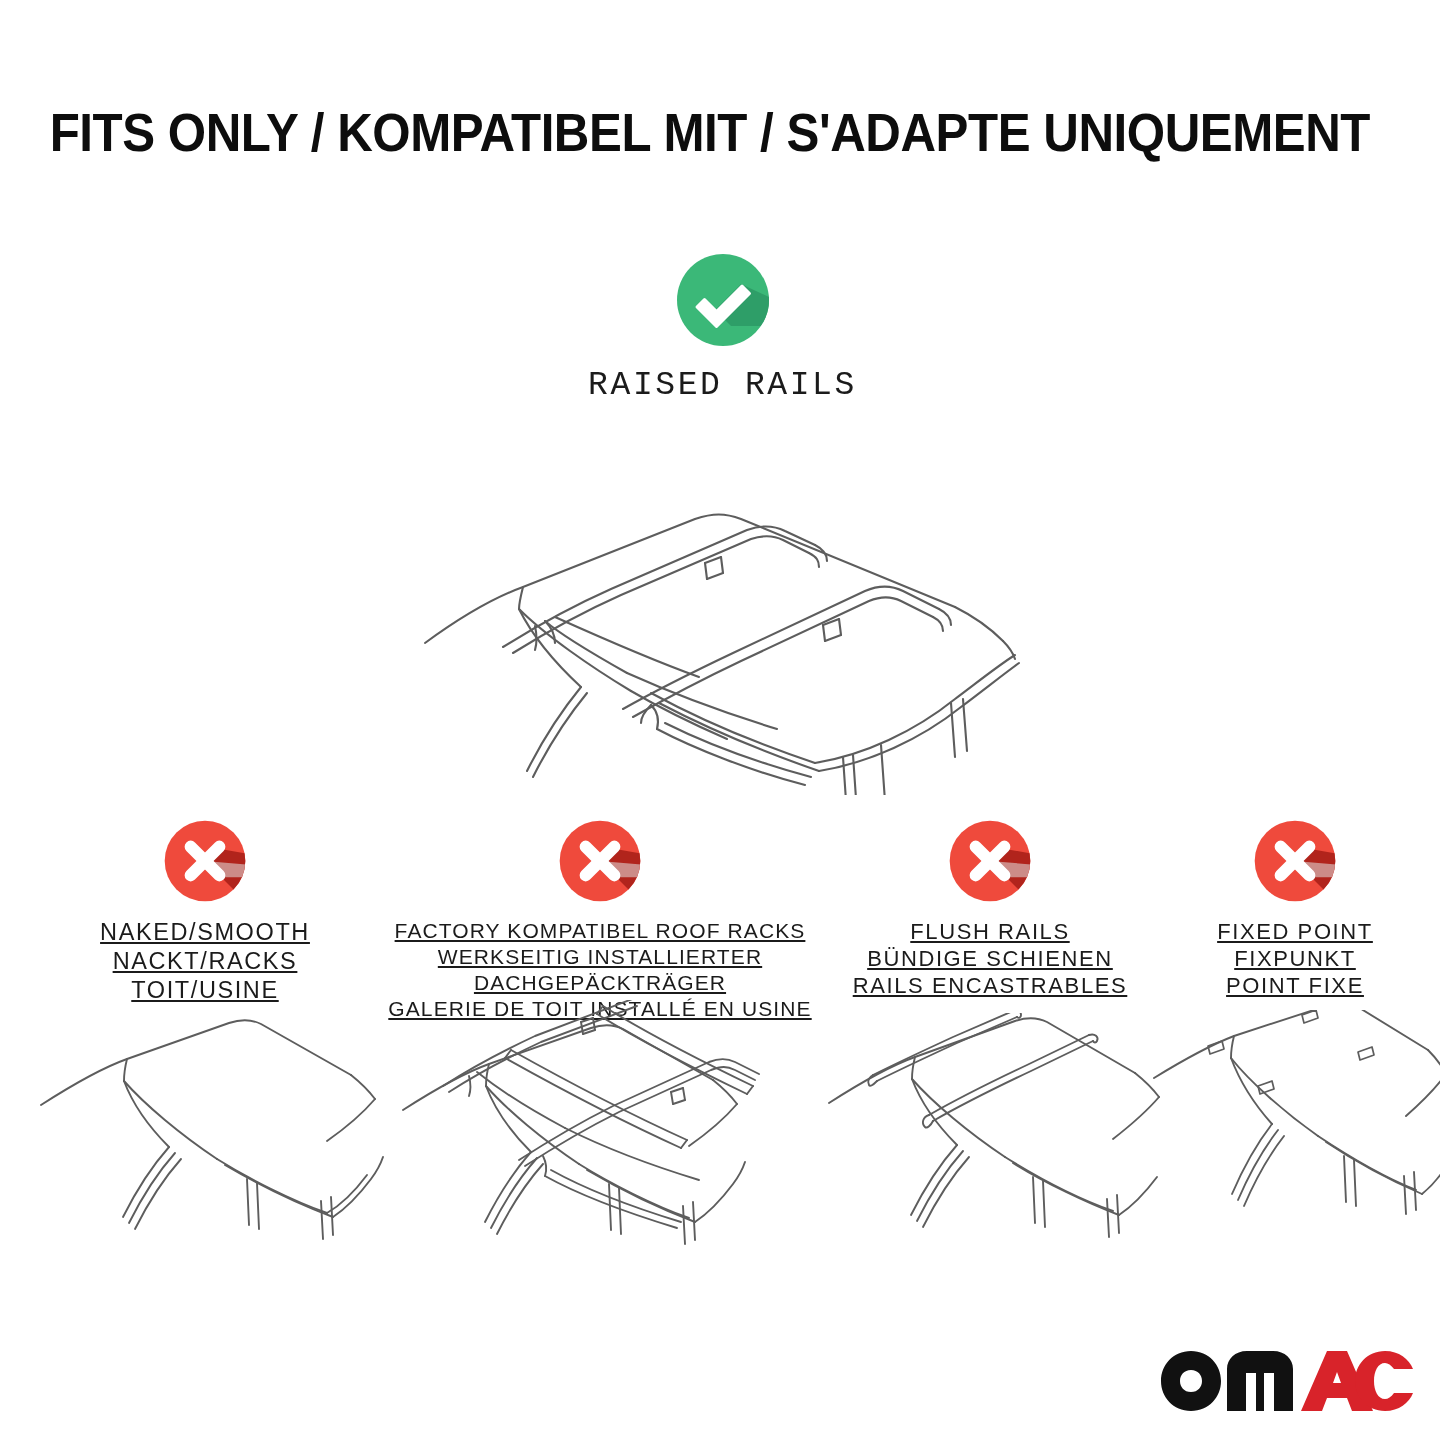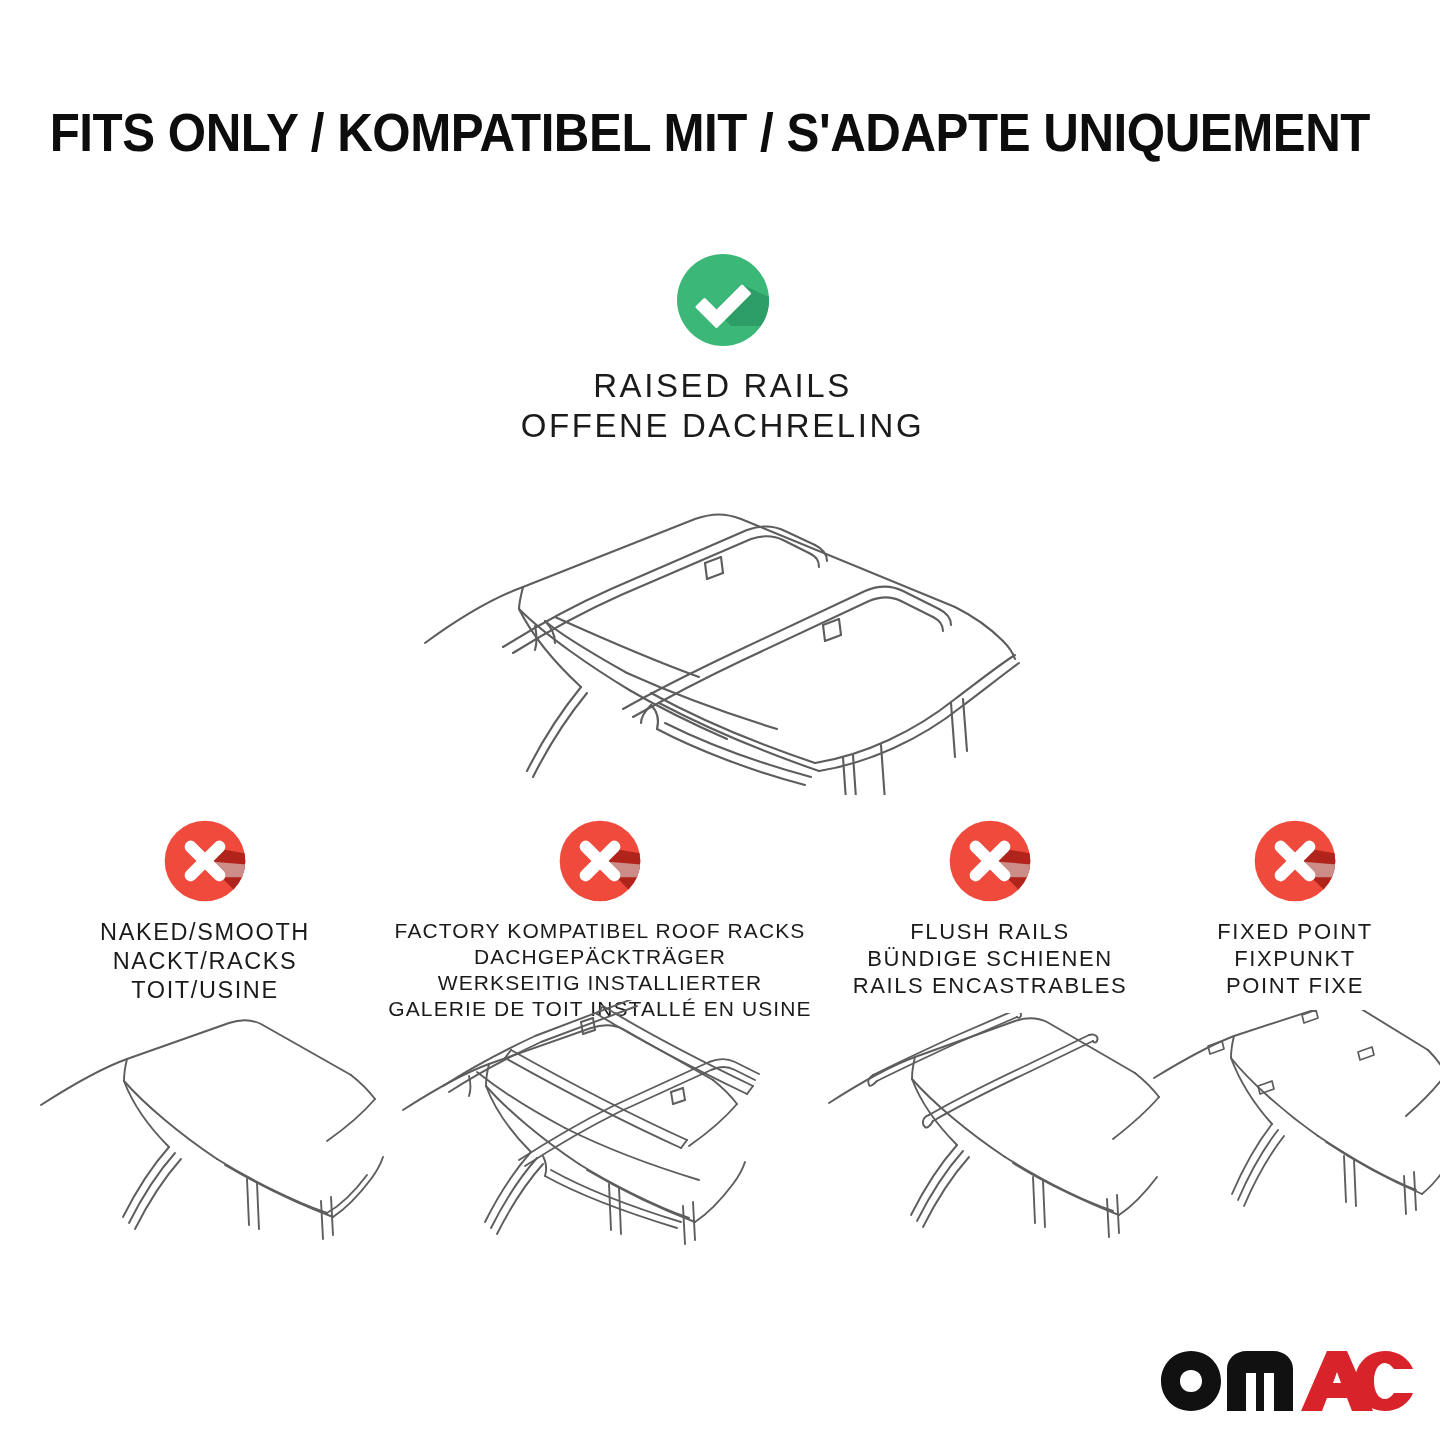--- a/index.html
+++ b/index.html
@@ -37,20 +37,21 @@
     white-space: nowrap;
   }
 
   
   .hero {
     position: absolute;
     top: 252px;
     left: 0;
     width: 1445px;
     text-align: center;
+    font-family: Liberation Mono, monospace;
   }
 
   .badge {
     width: 96px;
     height: 96px;
     margin: 0 auto;
     position: relative;
   }
   .badge svg { display: block; width: 96px; height: 96px; }
 
@@ -104,20 +105,21 @@
   .col-caption {
     margin-top: 14px;
   }
   .cap-line {
     font-size: 22px;
     line-height: 27px;
     letter-spacing: 1.6px;
     font-weight: 300;
     color: #1b1b1b;
     white-space: nowrap;
+    text-decoration: underline;
   }
   .col-2 .cap-line { font-size: 21px; line-height: 26px; letter-spacing: 1.1px; }
   .col-1 .cap-line { font-size: 23.5px; line-height: 29px; }
 
   .col-art {
     position: absolute;
     left: 0;
     width: 100%;
   }
   .col-art svg { display: block; width: 100%; height: 100%; }
@@ -155,21 +157,20 @@
       <circle cx="48" cy="48" r="46" fill="#3bb878"></circle>
       <g clip-path="url(#clipGreen)">
         <path d="M40 58 L56 74 L96 74 L96 46 L66 32 Z" fill="#2e9e68"></path>
       </g>
       <path d="M29.5 47.5 L41.5 59.5 L67 34 L74.5 41.5 L41.5 74.5 L22 55 Z" fill="#ffffff" stroke="#ffffff" stroke-width="3" stroke-linejoin="round"></path>
     </svg>
   </div>
 
   <div class="hero-labels">
     <div class="label-line">RAISED RAILS</div>
-    <div class="label-line">OFFENE DACHRELING</div>
   </div>
 </div>
 
 <div class="hero-art">
   <svg viewBox="0 0 660 300" aria-hidden="true">
     <g fill="none" stroke="#5d5d5d" stroke-width="2.1" stroke-linecap="round" stroke-linejoin="round">
 
       <path d="M30 148 C60 126 95 104 128 92 L300 24 C318 18 330 18 346 24 L560 112"></path>
       <path d="M128 92 C126 100 124 108 124 114 C150 140 196 172 236 196"></path>
       <path d="M236 196 C260 210 300 230 332 244"></path>
@@ -292,22 +293,22 @@
           <path d="M48 48 L66 66 L96 66 L96 52 Z" fill="#e2e2e2" opacity="0.55"></path>
         </g>
         <g stroke="#ffffff" stroke-width="13.5" stroke-linecap="round">
           <line x1="32" y1="32" x2="64" y2="64"></line>
           <line x1="64" y1="32" x2="32" y2="64"></line>
         </g>
       </svg>
     </div>
     <div class="col-caption">
       <div class="cap-line">FACTORY KOMPATIBEL ROOF RACKS</div>
+      <div class="cap-line">WERKSEITIG INSTALLIERTER</div>
       <div class="cap-line">DACHGEPÄCKTRÄGER</div>
-      <div class="cap-line">WERKSEITIG INSTALLIERTER</div>
       <div class="cap-line">GALERIE DE TOIT INSTALLÉ EN USINE</div>
     </div>
     <div class="col-art">
       <svg viewBox="0 0 430 248" aria-hidden="true">
         <g fill="none" stroke="#5d5d5d" stroke-width="1.9" stroke-linecap="round" stroke-linejoin="round">
 
           <path d="M18 110 C46 92 76 74 104 64 L206 28 C218 24 228 24 238 29 L328 80"></path>
           <path d="M104 64 C102 72 101 80 101 86"></path>
           <path d="M101 86 C122 110 158 140 194 164"></path>
           <path d="M194 164 C226 184 270 206 304 218"></path>

